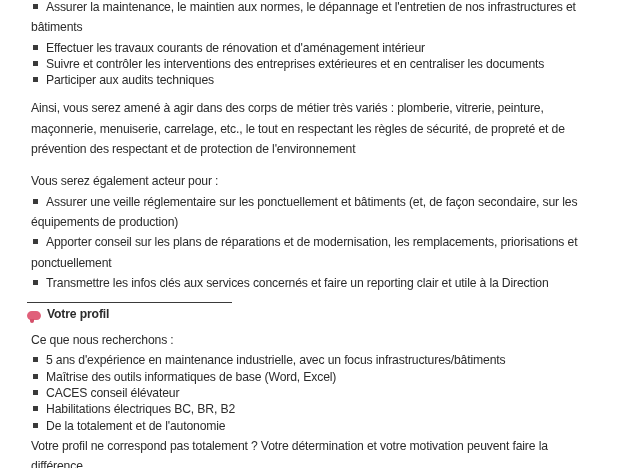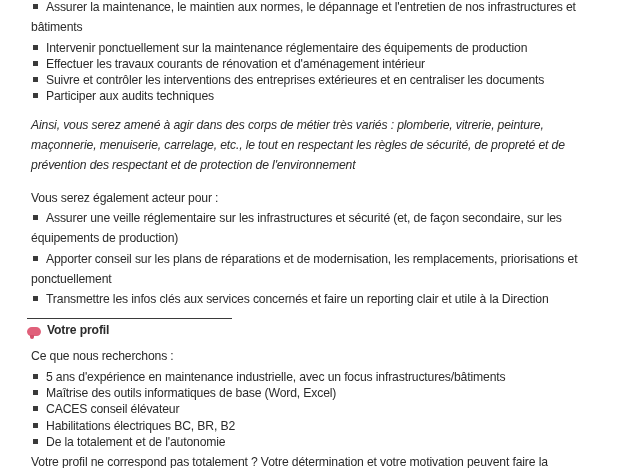--- a/index.html
+++ b/index.html
@@ -31,21 +31,21 @@
     }
     .bullet {
       display: inline-block;
       width: 5px;
       height: 5px;
       background: #3a3a3a;
       margin-left: 6px;
       margin-right: 8px;
       vertical-align: 2px;
     }
-    .para { margin: 0; font-style: italic; }
+    .para { margin: 0; }
     .gap { height: 8px; }
     .gap-small { height: 6px; }
     .separator {
       display: block;
       width: 205px;
       height: 11px;
       border-bottom: 1px solid #3a3a3a;
       margin: 0 0 3px 0;
     }
     .heading-line {
@@ -106,23 +106,20 @@
 <body>
 
 <div class="doc">
 
   <div>
     <p class="bullet-item">
       <span class="bullet"></span><span>Assurer la maintenance, le maintien aux normes, le dépannage et l'entretien de nos infrastructures et</span>
     </p>
     <p class="line">bâtiments</p>
     <p class="bullet-item">
-      <span class="bullet"></span><span>Intervenir ponctuellement sur la maintenance réglementaire des équipements de production</span>
-    </p>
-    <p class="bullet-item">
       <span class="bullet"></span><span>Effectuer les travaux courants de rénovation et d'aménagement intérieur</span>
     </p>
     <p class="bullet-item">
       <span class="bullet"></span><span>Suivre et contrôler les interventions des entreprises extérieures et en centraliser les documents</span>
     </p>
     <p class="bullet-item">
       <span class="bullet"></span><span>Participer aux audits techniques</span>
     </p>
   </div>
 
@@ -132,21 +129,21 @@
     <p class="line">Ainsi, vous serez amené à agir dans des corps de métier très variés : plomberie, vitrerie, peinture,</p>
     <p class="line">maçonnerie, menuiserie, carrelage, etc., le tout en respectant les règles de sécurité, de propreté et de</p>
     <p class="line">prévention des respectant et de protection de l'environnement</p>
   </div>
 
   <div class="gap"></div>
 
   <div>
     <p class="line">Vous serez également acteur pour :</p>
     <p class="bullet-item">
-      <span class="bullet"></span><span>Assurer une veille réglementaire sur les infrastructures et sécurité (et, de façon secondaire, sur les</span>
+      <span class="bullet"></span><span>Assurer une veille réglementaire sur les ponctuellement et bâtiments (et, de façon secondaire, sur les</span>
     </p>
     <p class="line">équipements de production)</p>
     <p class="bullet-item">
       <span class="bullet"></span><span>Apporter conseil sur les plans de réparations et de modernisation, les remplacements, priorisations et</span>
     </p>
     <p class="line">ponctuellement</p>
     <p class="bullet-item">
       <span class="bullet"></span><span>Transmettre les infos clés aux services concernés et faire un reporting clair et utile à la Direction</span>
     </p>
   </div>

